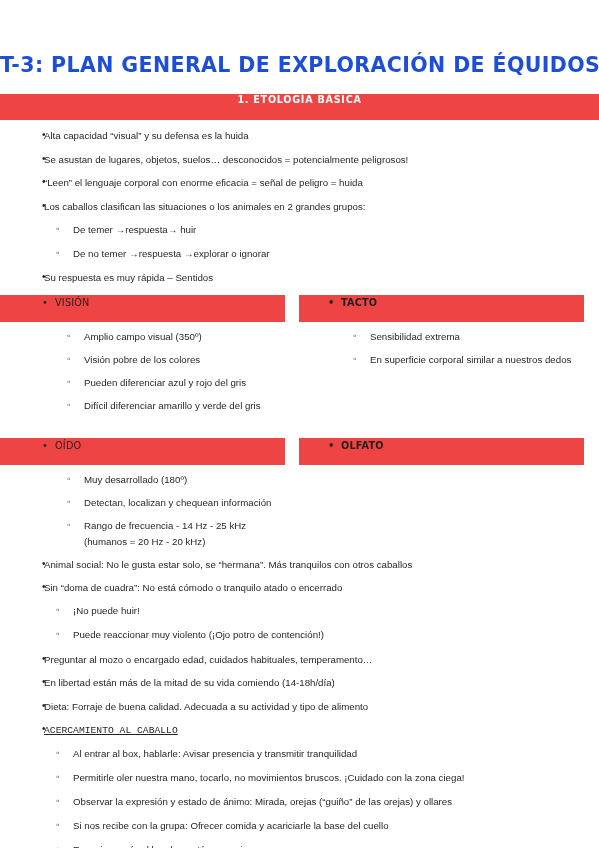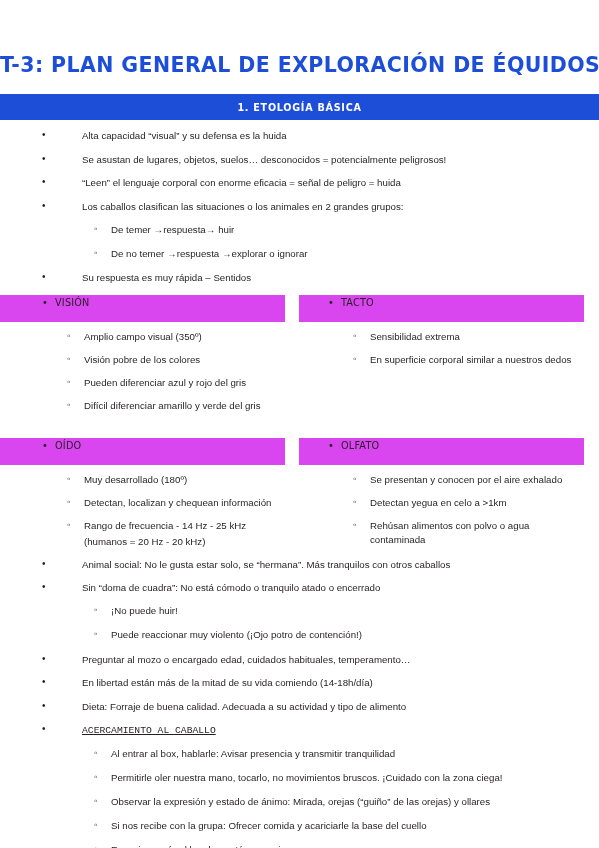--- a/index.html
+++ b/index.html
@@ -40,24 +40,23 @@
     white-space: nowrap;
   }
 
   
   .section-bar {
     position: absolute;
     top: 94px;
     left: 0;
     width: 599px;
     height: 26px;
-    background: #1d4ed8;
+    background: #ef4444;
     color: #ffffff;
     display: flex;
-    align-items: center;
     justify-content: center;
     font-family: "DejaVu Sans", sans-serif;
     font-weight: bold;
     font-size: 9.6px;
     letter-spacing: 0.75px;
   }
 
   
   .body-area {
     position: absolute;
@@ -67,21 +66,21 @@
   }
 
   ul.lvl1 {
     list-style: none;
     margin: 0;
     padding: 0;
   }
 
   li.b1 {
     position: relative;
-    padding-left: 82px;
+    padding-left: 44px;
     margin: 0 0 10.5px 0;
     font-size: 9.7px;
     line-height: 13px;
     color: #231f20;
   }
   li.b1 > .txt { display: inline; }
 
   li.b1::before {
     content: "\2022";
     position: absolute;
@@ -133,31 +132,31 @@
   }
   .sense-col {
     width: 285px;
     position: relative;
   }
   .sense-col.left { margin-left: 0; }
   .sense-col.right { margin-left: 14px; }
 
   .sense-head {
     position: relative;
-    background: #d946ef;
+    background: #ef4444;
     height: 27px;
     line-height: 15px;
     font-size: 9.7px;
     font-family: "DejaVu Sans", sans-serif;
     font-weight: normal;
     padding-left: 55px;
     box-sizing: border-box;
     letter-spacing: 0.2px;
   }
-  .sense-col.right .sense-head { padding-left: 42px; }
+  .sense-col.right .sense-head { padding-left: 42px; font-weight: bold; }
   .sense-head::before {
     content: "\2022";
     position: absolute;
     left: 42px;
     top: 0;
     font-size: 10px;
   }
   .sense-col.right .sense-head::before { left: 29px; }
 
   .sense-col ul.lvl2 {
@@ -259,31 +258,20 @@
               <span>Detectan, localizan y chequean información</span>
             </li>
             <li class="b2">
               <span>Rango de frecuencia - 14 Hz - 25 kHz</span>
               <span class="sub-note">(humanos = 20 Hz - 20 kHz)</span>
             </li>
           </ul>
         </div>
         <div class="sense-col right">
           <div class="sense-head">OLFATO</div>
-          <ul class="lvl2">
-            <li class="b2">
-              <span>Se presentan y conocen por el aire exhalado</span>
-            </li>
-            <li class="b2">
-              <span>Detectan yegua en celo a &gt;1km</span>
-            </li>
-            <li class="b2">
-              <span>Rehúsan alimentos con polvo o agua contaminada</span>
-            </li>
-          </ul>
         </div>
       </div>
     </div>
 
     <ul class="lvl1 after-senses">
       <li class="b1">
         <span class="txt">Animal social: No le gusta estar solo, se “hermana”. Más tranquilos con otros caballos</span>
       </li>
       <li class="b1">
         <span class="txt">Sin “doma de cuadra”: No está cómodo o tranquilo atado o encerrado</span>

